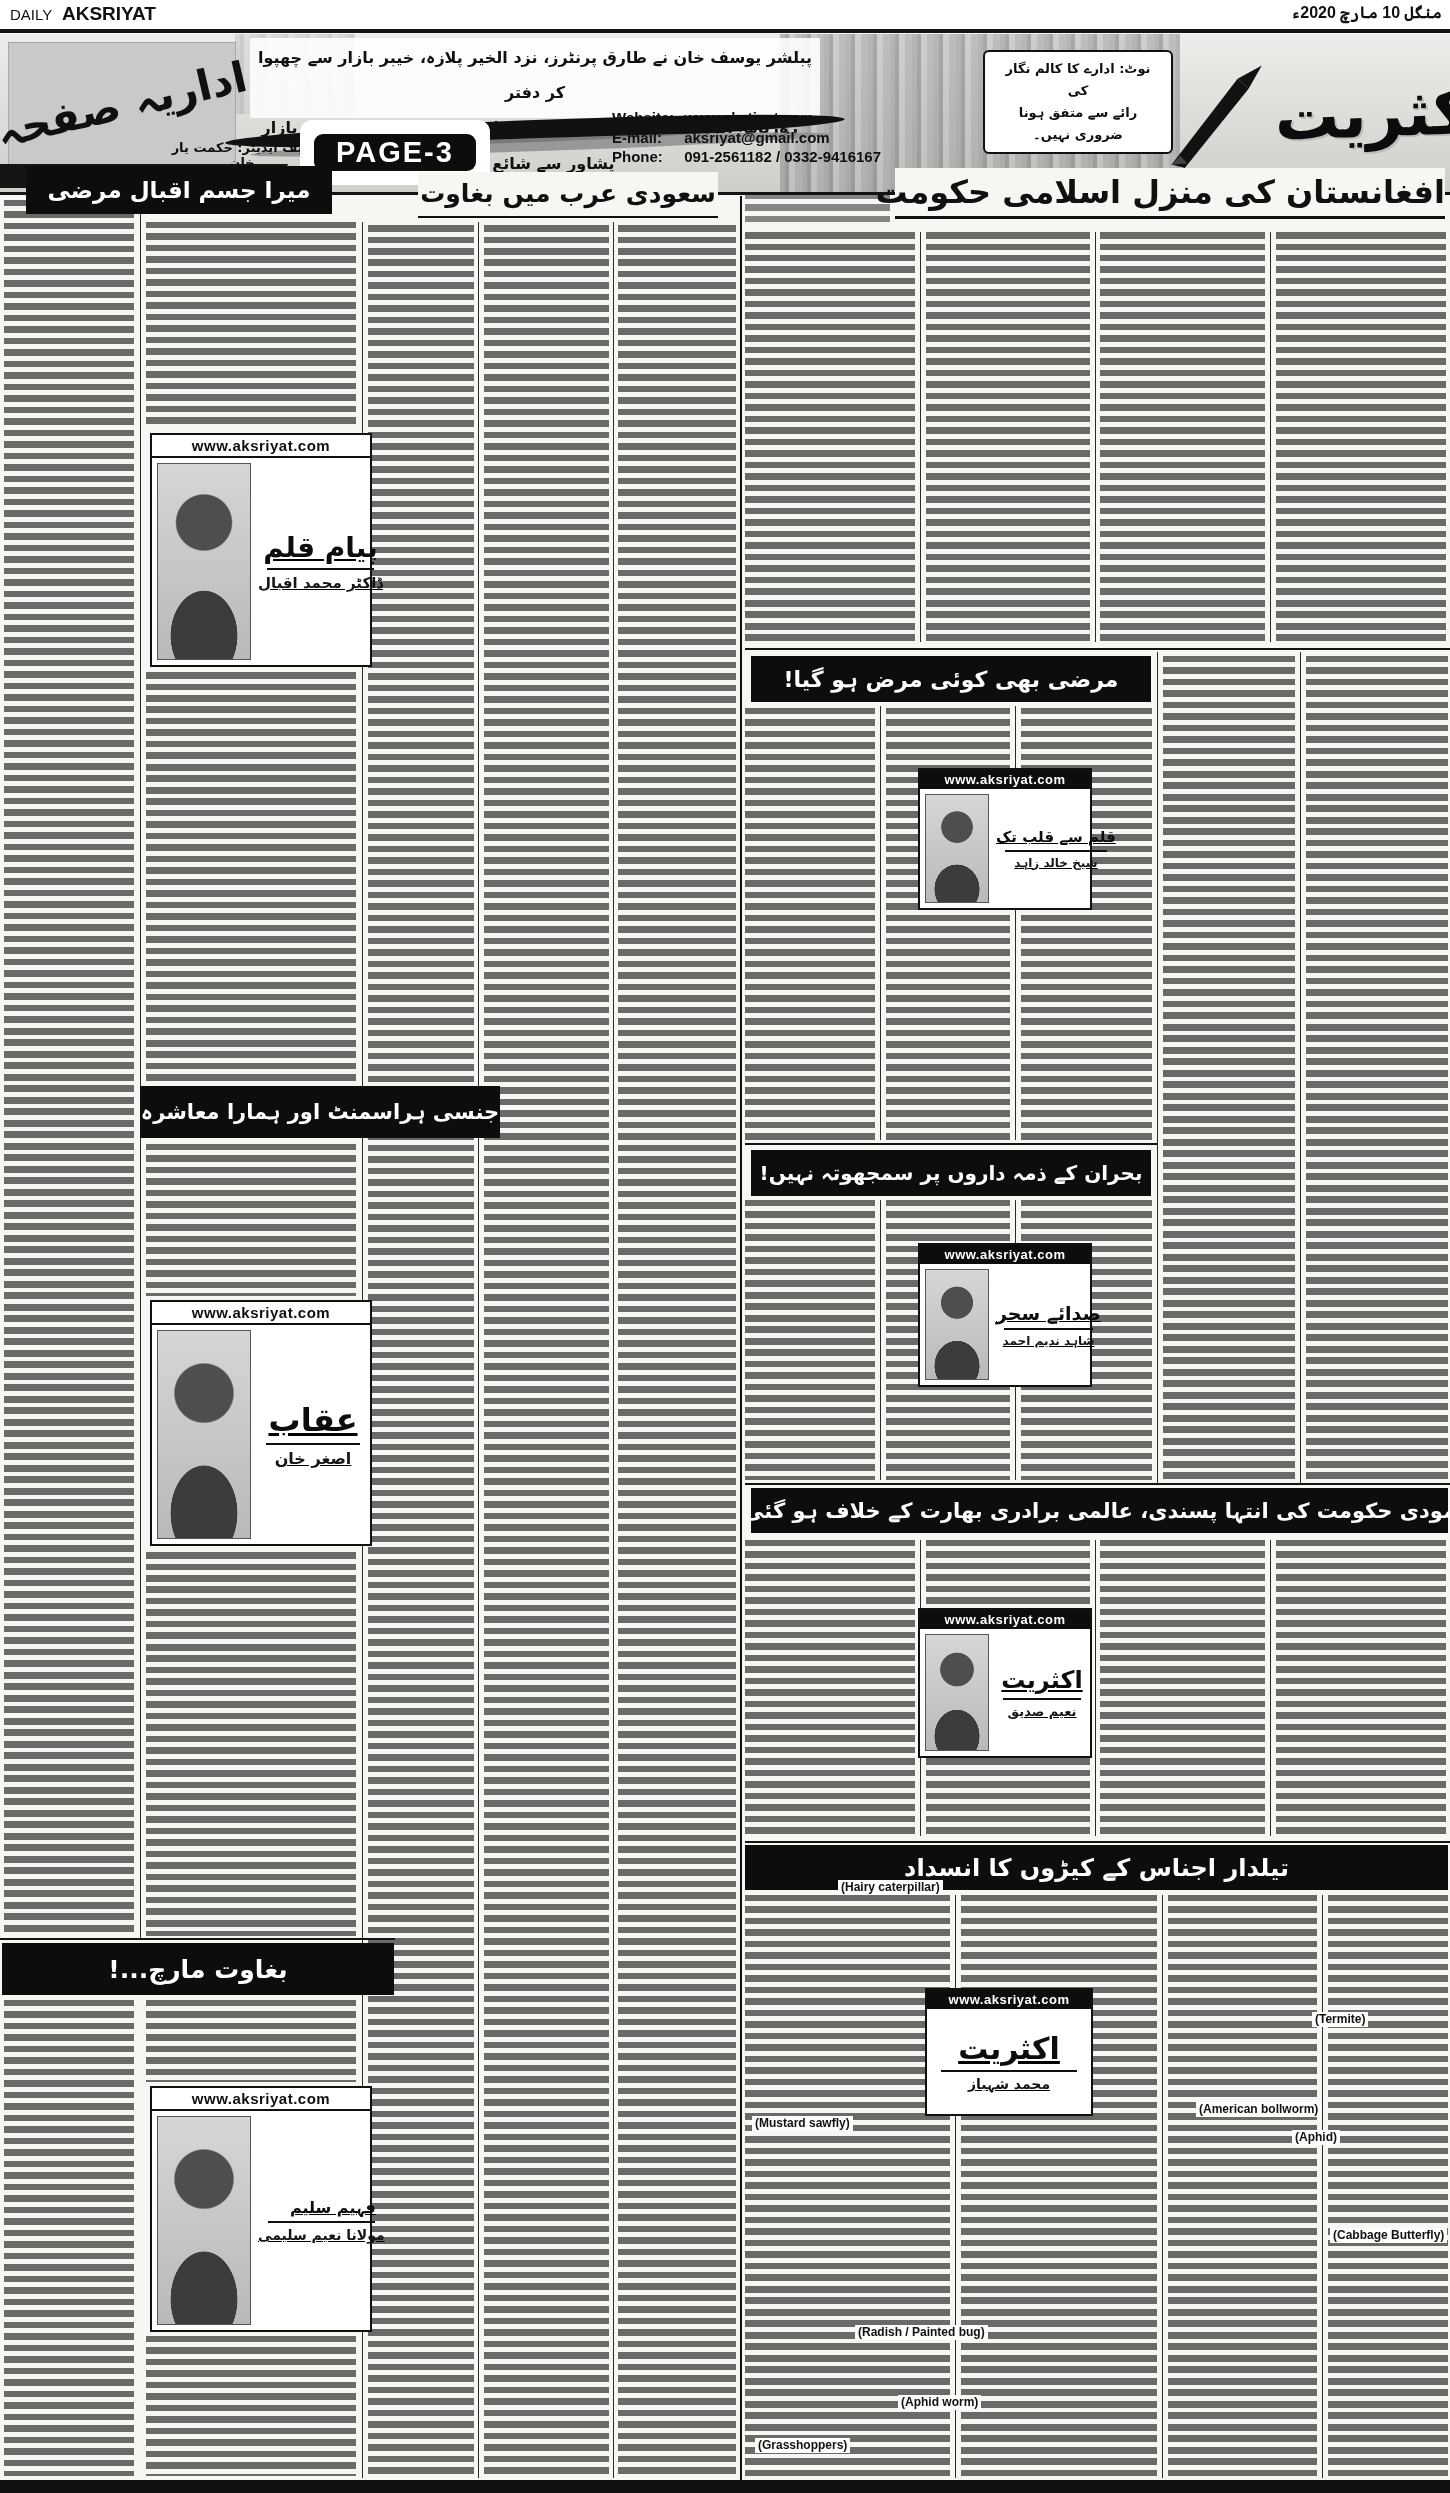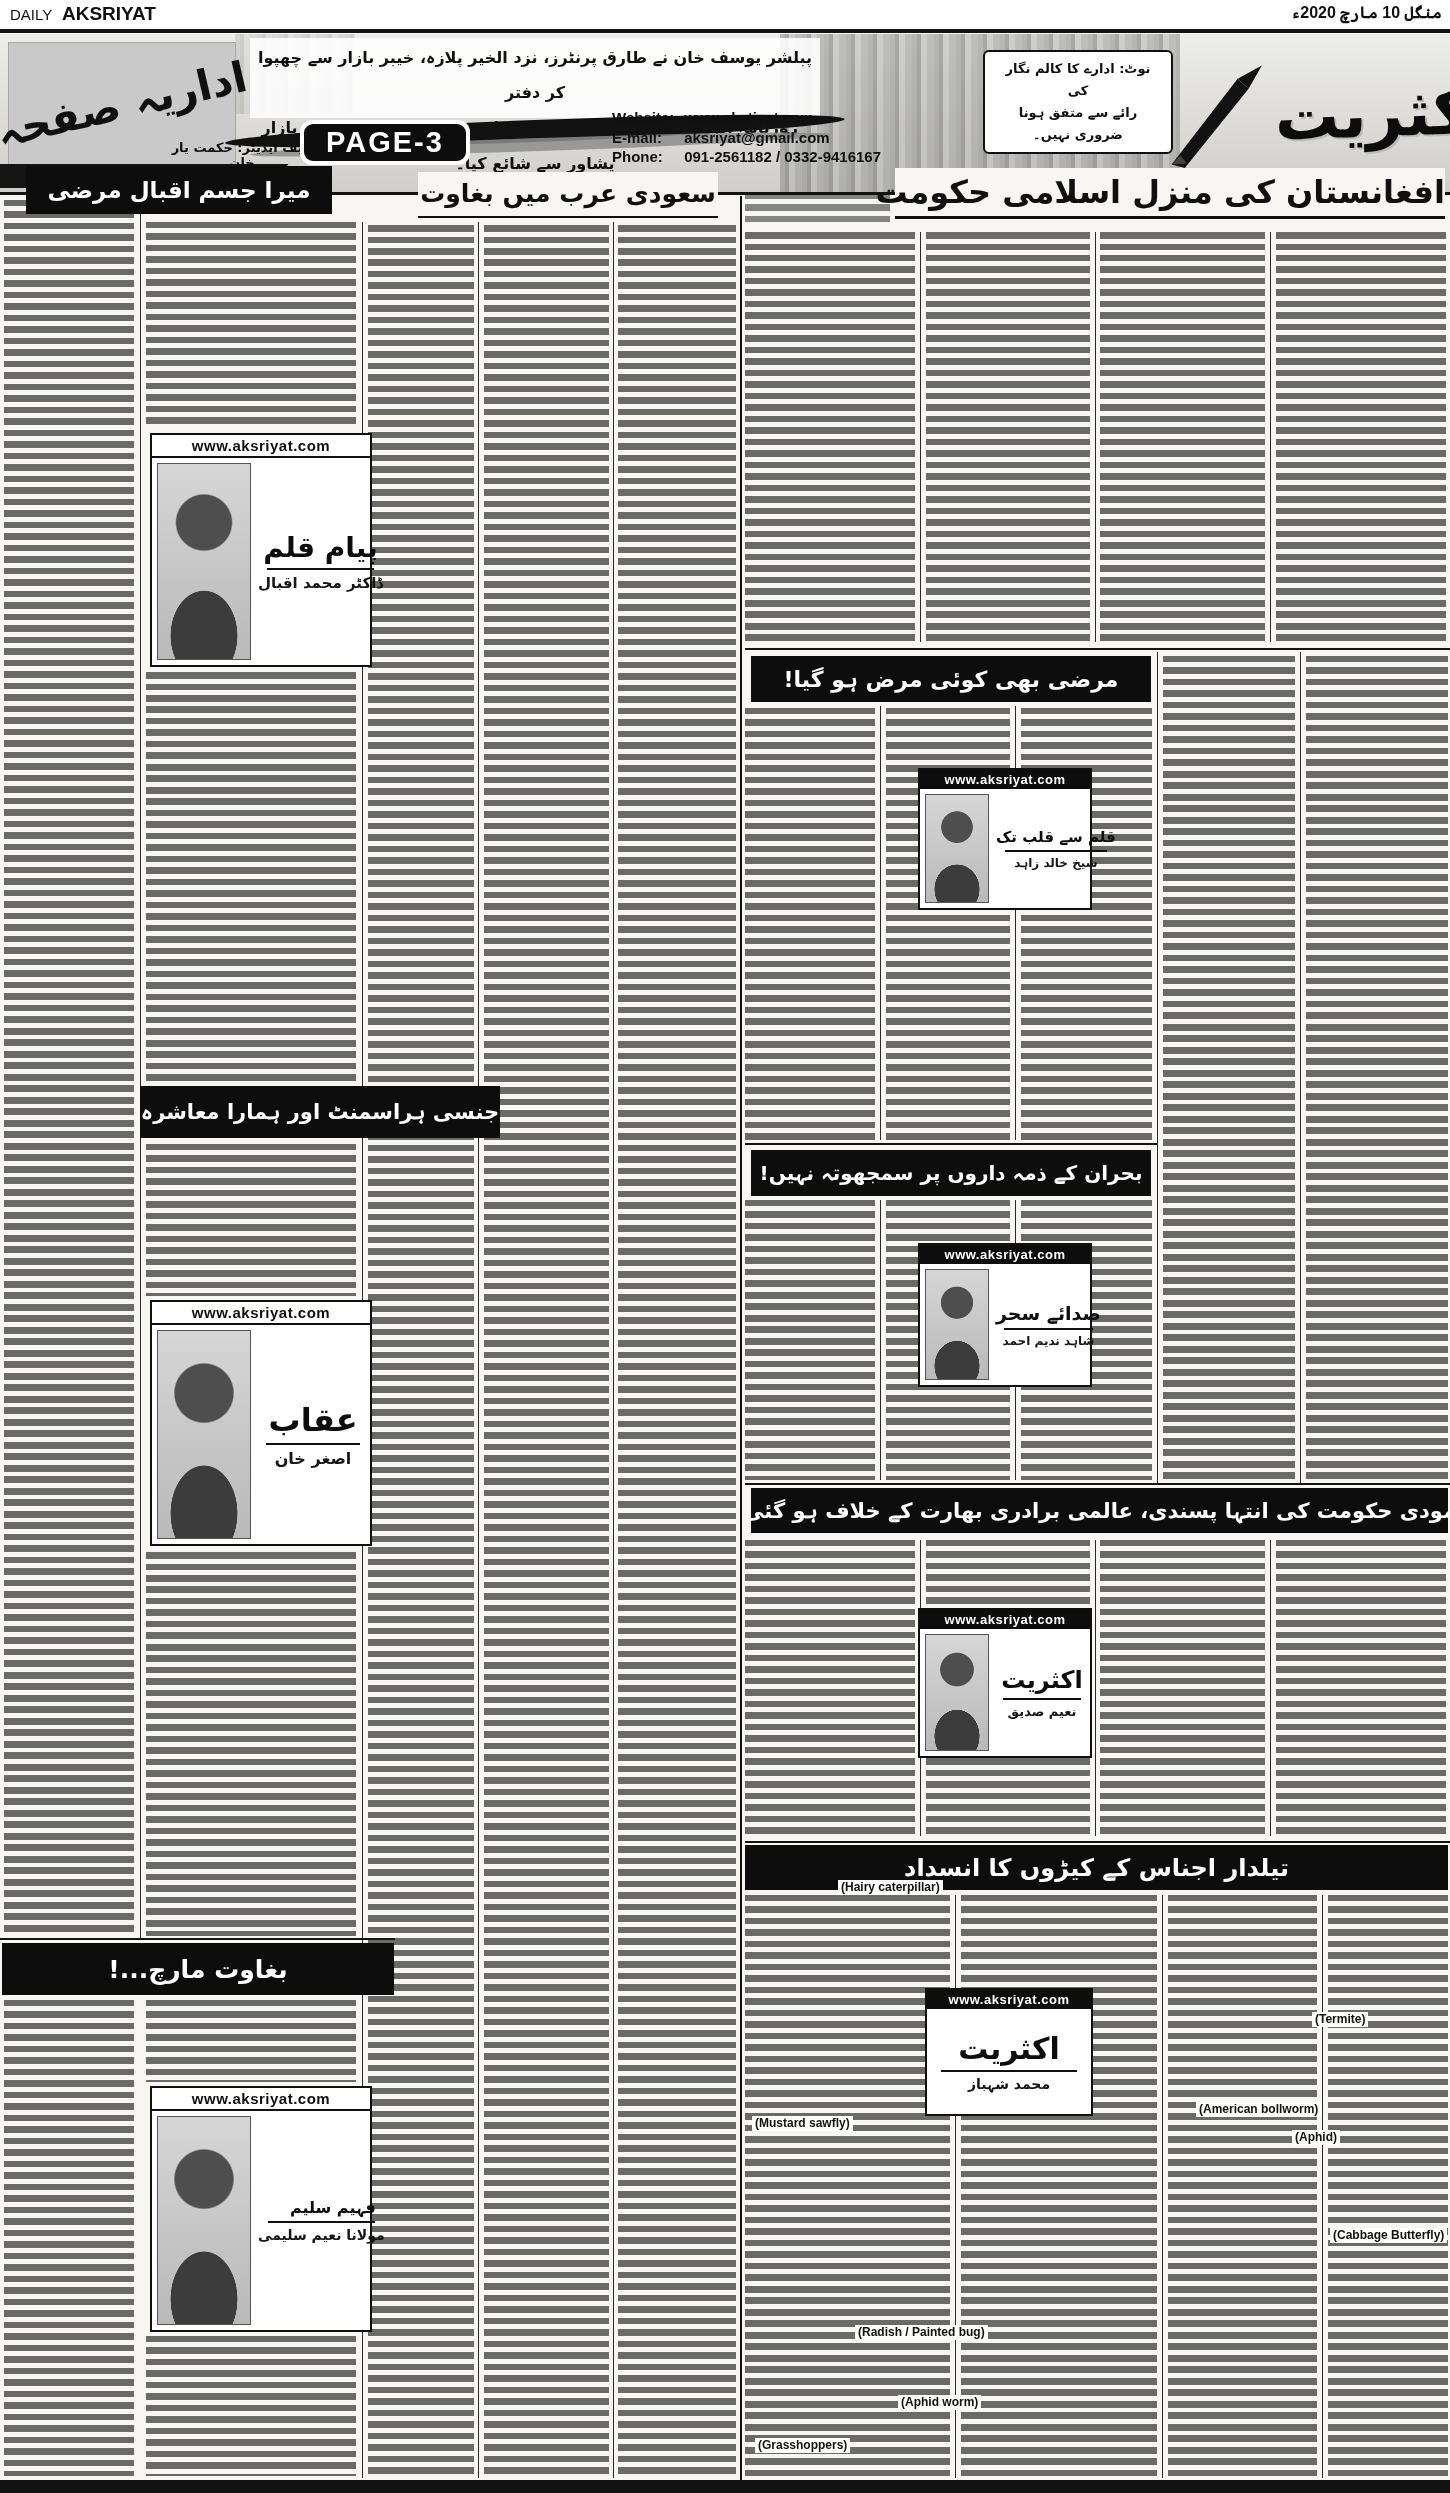--- a/index.html
+++ b/index.html
@@ -18,21 +18,21 @@
        justify-content:center;font-weight:bold;direction:rtl;white-space:nowrap;}
   .headline{position:absolute;z-index:3;color:#101010;font-weight:bold;text-align:center;direction:rtl;
        border-bottom:3px solid #101010;white-space:nowrap;background:#f7f6f2;}
   
   .abox{position:absolute;z-index:4;background:#fff;border:2px solid #101010;box-sizing:border-box;
         display:flex;flex-direction:column;}
   .abox .site{font-family:"Liberation Sans",sans-serif;font-weight:bold;text-align:center;
         border-bottom:2px solid #101010;padding:2px 16px;letter-spacing:.5px;}
   .abox.whead .site{background:#fff;color:#101010;}
   .abox.bhead .site{background:#0d0d0d;color:#fff;border-bottom:none;}
-  .abox .row{flex:1;display:flex;align-items:stretch;}
+  .abox .row{flex:1;display:flex;align-items:stretch;text-decoration:underline;}
   .photo{background:
       radial-gradient(circle at 50% 30%,#4e4e4e 0 19%,transparent 20%),
       radial-gradient(ellipse 60% 38% at 50% 88%,#3c3c3c 0 60%,transparent 61%),
       linear-gradient(#d6d6d6,#b9b9b9);
       border:1px solid #555;margin:5px;flex:0 0 auto;}
   .tblock{flex:1;display:flex;flex-direction:column;align-items:center;justify-content:center;
       direction:rtl;padding:2px;}
   .ctitle{font-weight:bold;color:#0d0d0d;white-space:nowrap;}
   .crule{width:85%;height:2px;background:#101010;margin:4px 0;}
   .byline{font-weight:bold;color:#161616;white-space:nowrap;}
@@ -40,21 +40,21 @@
       font-weight:bold;font-size:12px;padding:0 3px;line-height:15px;white-space:nowrap;}
   
   #banner{position:absolute;left:0;top:34px;width:1450px;height:158px;z-index:2;
       background:linear-gradient(180deg,#ededeb 0%,#dddcd8 55%,#cfcecb 100%);overflow:hidden;}
   .books{position:absolute;opacity:.55;
       background:repeating-linear-gradient(90deg,#8a8a8a 0 5px,#6f6f6f 5px 9px,#b5b5b5 9px 15px,#979797 15px 22px);}
   .swoosh{position:absolute;border-radius:50%;}
   .edpanel{position:absolute;background:#c9c9c9;border:1px solid #a7a7a7;display:flex;
       align-items:center;justify-content:center;}
   .edpanel .t{transform:rotate(-13deg);font-weight:bold;font-size:42px;color:#101010;direction:rtl;white-space:nowrap;}
-  .badgewrap{position:absolute;background:#fff;border-radius:12px;padding:4px;z-index:3;}
+  .badgewrap{position:absolute;background:#fff;border-radius:12px;padding:14px;z-index:3;}
   .badge{background:#0d0d0d;color:#fff;border-radius:9px;font-family:"Liberation Sans",sans-serif;
       font-weight:bold;font-size:29px;letter-spacing:2px;padding:2px 22px;}
   .notebox{position:absolute;background:#fff;border:2px solid #101010;border-radius:6px;z-index:3;
       direction:rtl;text-align:center;font-size:13px;font-weight:bold;color:#101010;
       padding:6px 8px;line-height:1.7;}
   #logo{position:absolute;display:flex;align-items:center;z-index:3;}
   #logo .word{font-size:64px;font-weight:bold;color:#0c0c0c;direction:rtl;transform:skewY(-2deg);
       text-shadow:2px 2px 0 #bcbcbc;}
   .contact{position:absolute;font-family:"Liberation Sans",sans-serif;font-size:15px;color:#101010;z-index:3;line-height:1.3;}
   .contact .lbl{display:inline-block;width:68px;font-weight:bold;}

